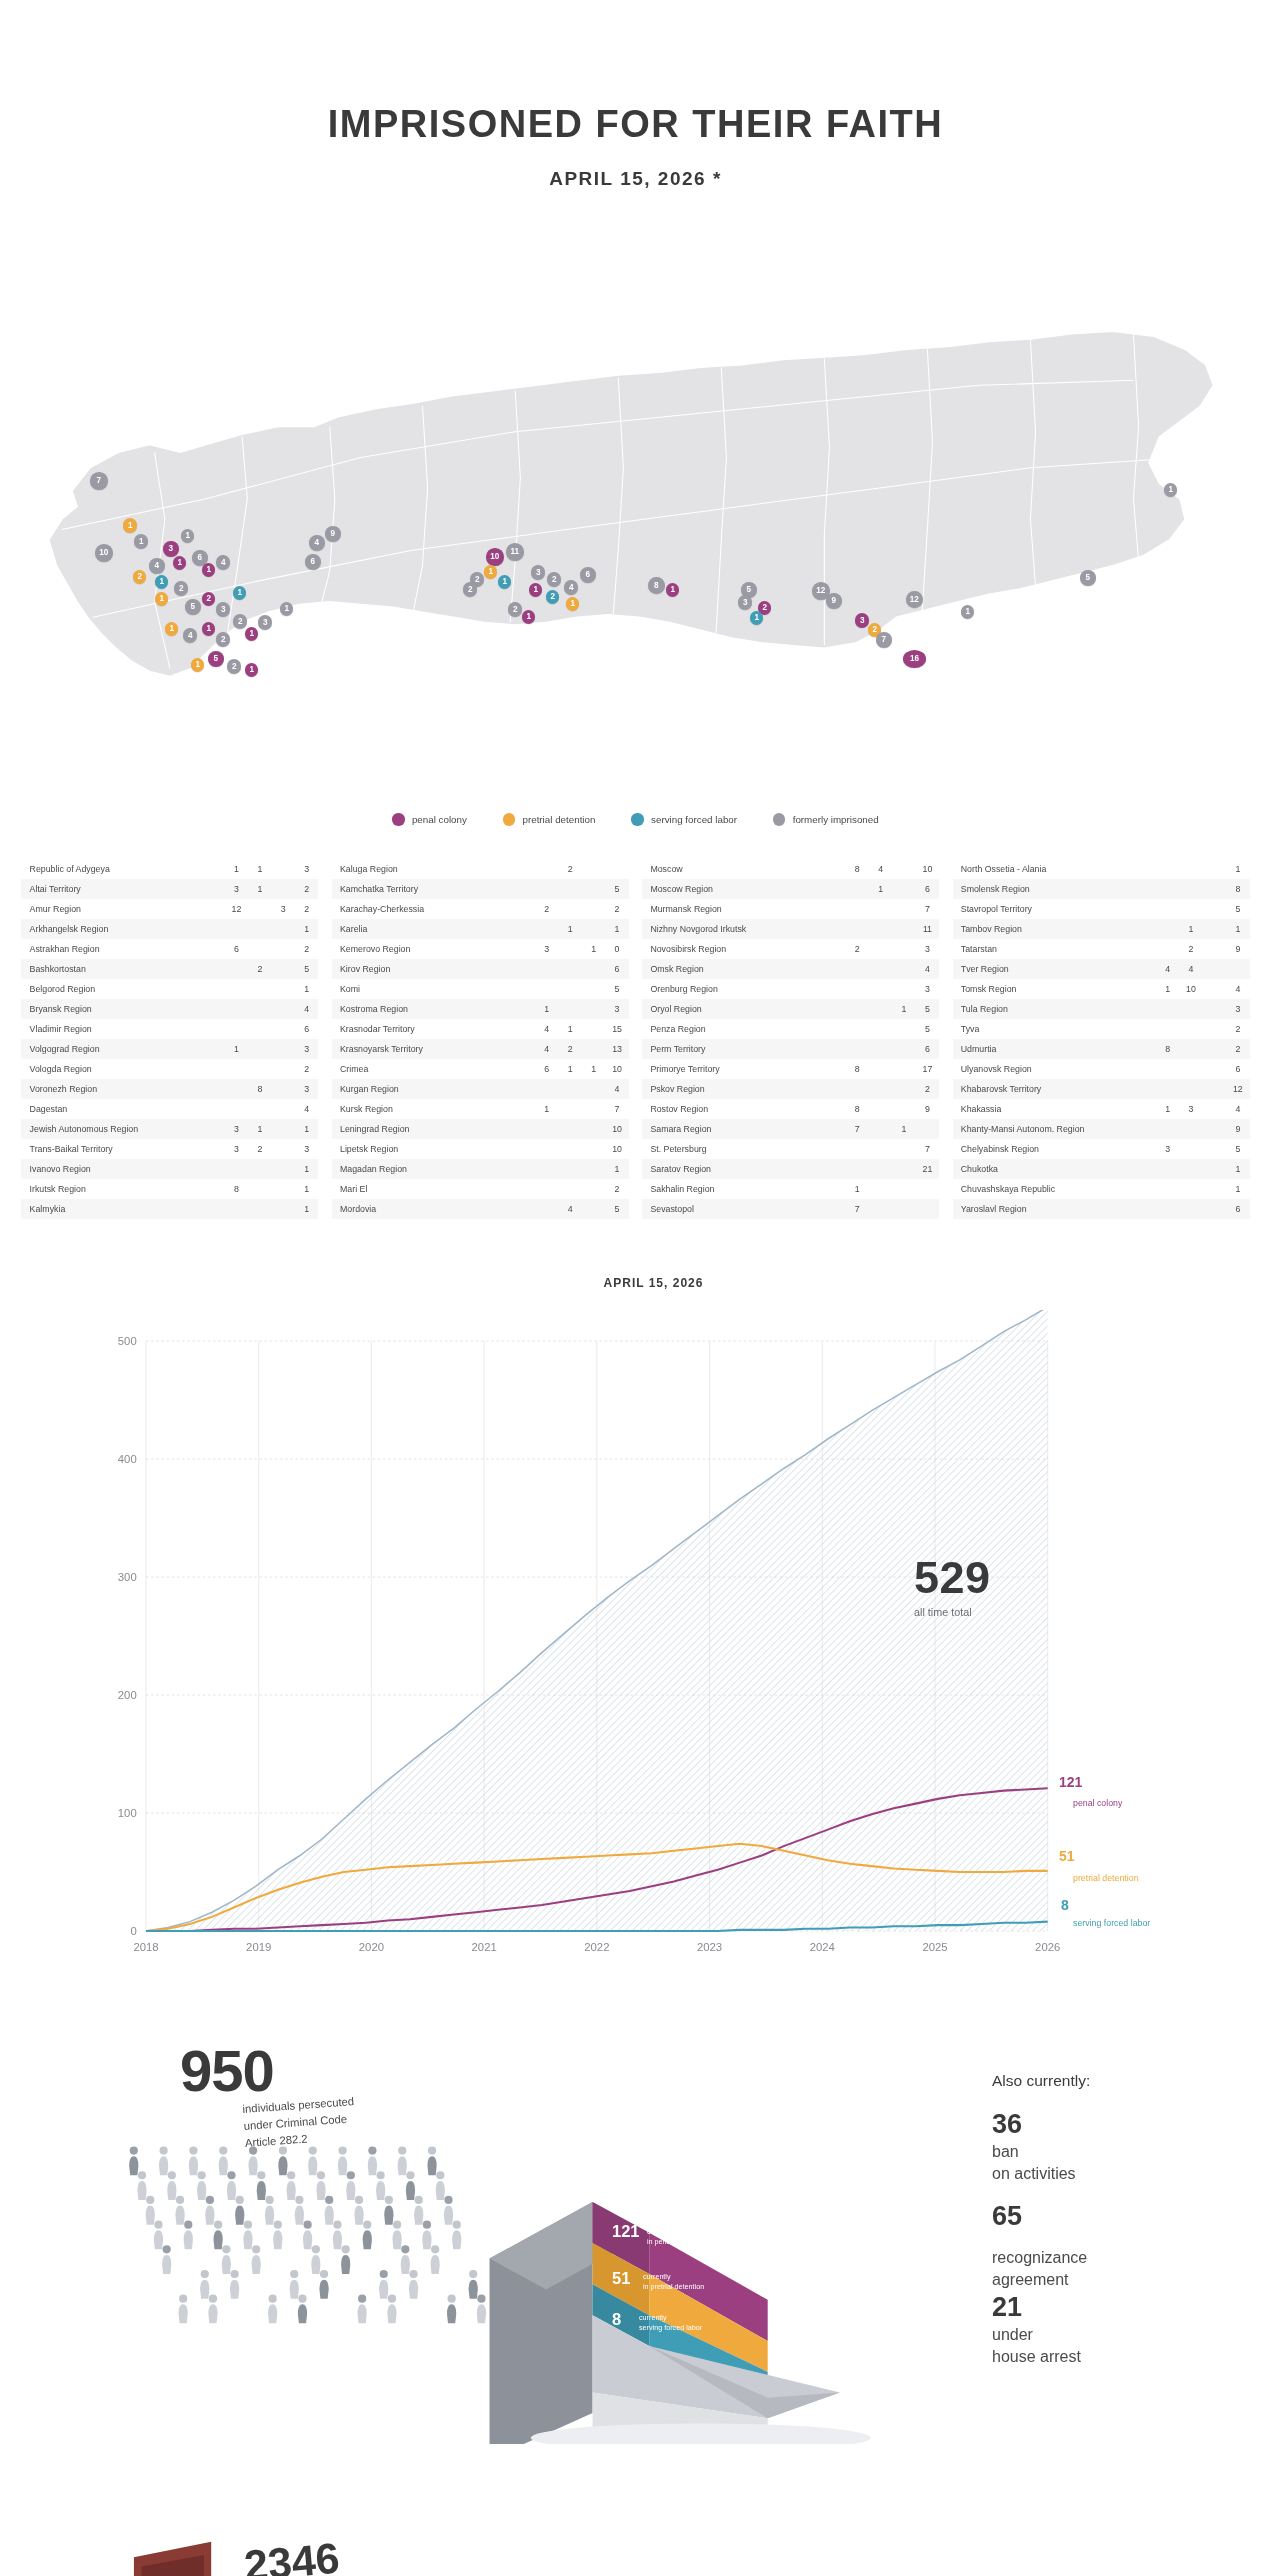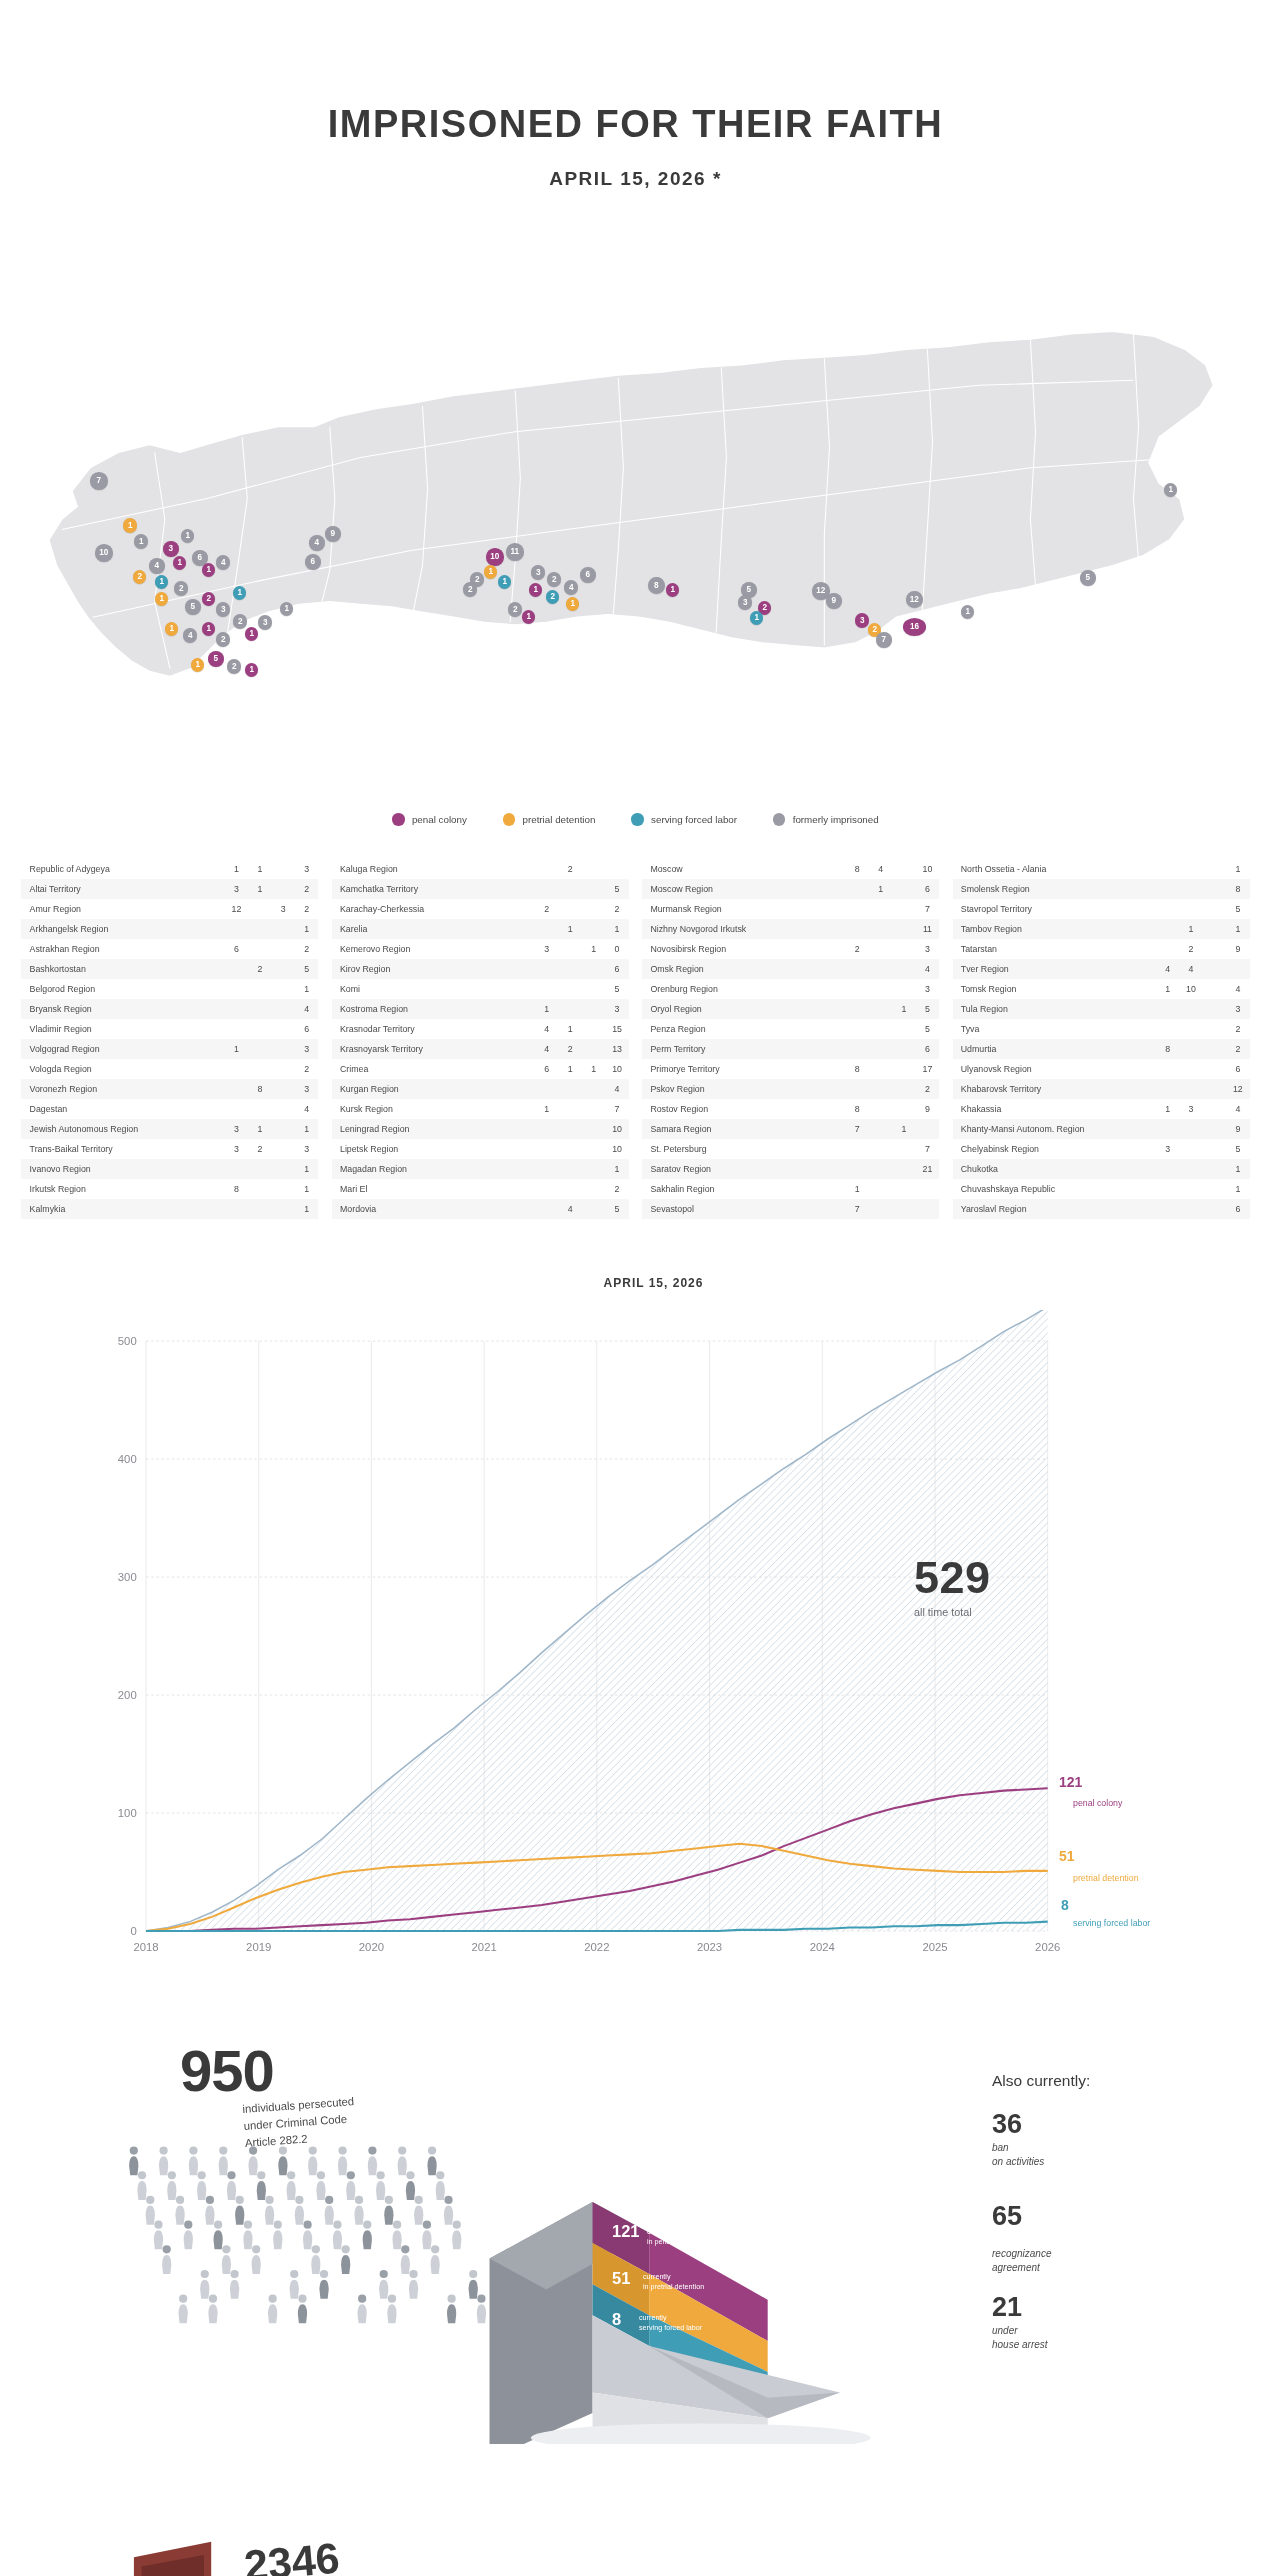--- a/index.html
+++ b/index.html
@@ -113,21 +113,21 @@
   .series-label {
     position: absolute;
     font-size: 9.3px;
   }
   .series-value { font-size: 14px; font-weight: bold; }
 
   
   .stats-section { position: relative; width: 1271px; height: 1211px; margin-top: 31px; }
   .stat-num { font-weight: bold; color: #3a3a3a; }
   .abs { position: absolute; }
-  .also-item { color: #4a4a4a; font-size: 10px; line-height: 1.35; font-style: italic; }
+  .also-item { color: #4a4a4a; font-size: 16px; line-height: 1.35; }
   .also-num { font-size: 27px; font-weight: bold; color: #3a3a3a; }
 
   
   .iso-label-vert {
     position: absolute;
     font-size: 10.3px;
     color: #ffffff;
     font-weight: bold;
     letter-spacing: 0.5px;
   }
@@ -230,21 +230,21 @@
       <div class="map-pin pin-former" style="left:738px;top:385px;width:14.4px;height:14.4px;">3</div>
       <div class="map-pin pin-penal" style="left:758px;top:391px;width:13.4px;height:13.4px;">2</div>
       <div class="map-pin pin-forced" style="left:750px;top:401px;width:13.4px;height:13.4px;">1</div>
       <div class="map-pin pin-former" style="left:812px;top:372px;width:17.5px;height:17.5px;">12</div>
       <div class="map-pin pin-former" style="left:826px;top:383px;width:15.5px;height:15.5px;">9</div>
       <div class="map-pin pin-former" style="left:906px;top:381px;width:16.5px;height:16.5px;">12</div>
       <div class="map-pin pin-former" style="left:961px;top:395px;width:13.4px;height:13.4px;">1</div>
       <div class="map-pin pin-penal" style="left:855px;top:403px;width:14.4px;height:14.4px;">3</div>
       <div class="map-pin pin-pretrial" style="left:868px;top:413px;width:13.4px;height:13.4px;">2</div>
       <div class="map-pin pin-former" style="left:876px;top:422px;width:15.5px;height:15.5px;">7</div>
-      <div class="map-pin pin-penal" style="left:903px;top:408px;width:23px;height:17.5px;">16</div>
+      <div class="map-pin pin-penal" style="left:903px;top:440px;width:23px;height:17.5px;">16</div>
       <div class="map-pin pin-former" style="left:1164px;top:273px;width:13.4px;height:13.4px;">1</div>
       <div class="map-pin pin-former" style="left:1080px;top:360px;width:15.5px;height:15.5px;">5</div>
     </div>
   </div>
 
   <div class="legend">
     <div class="legend-item">
       <span class="legend-dot" style="background:#9c3f80"></span>
       <span class="legend-label">penal colony</span>
     </div>

